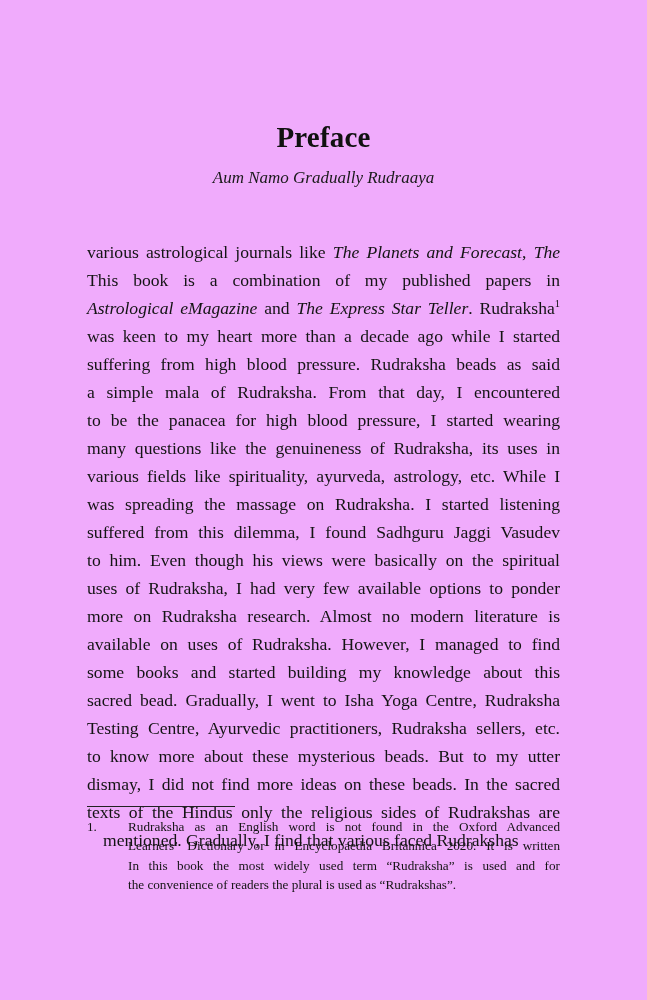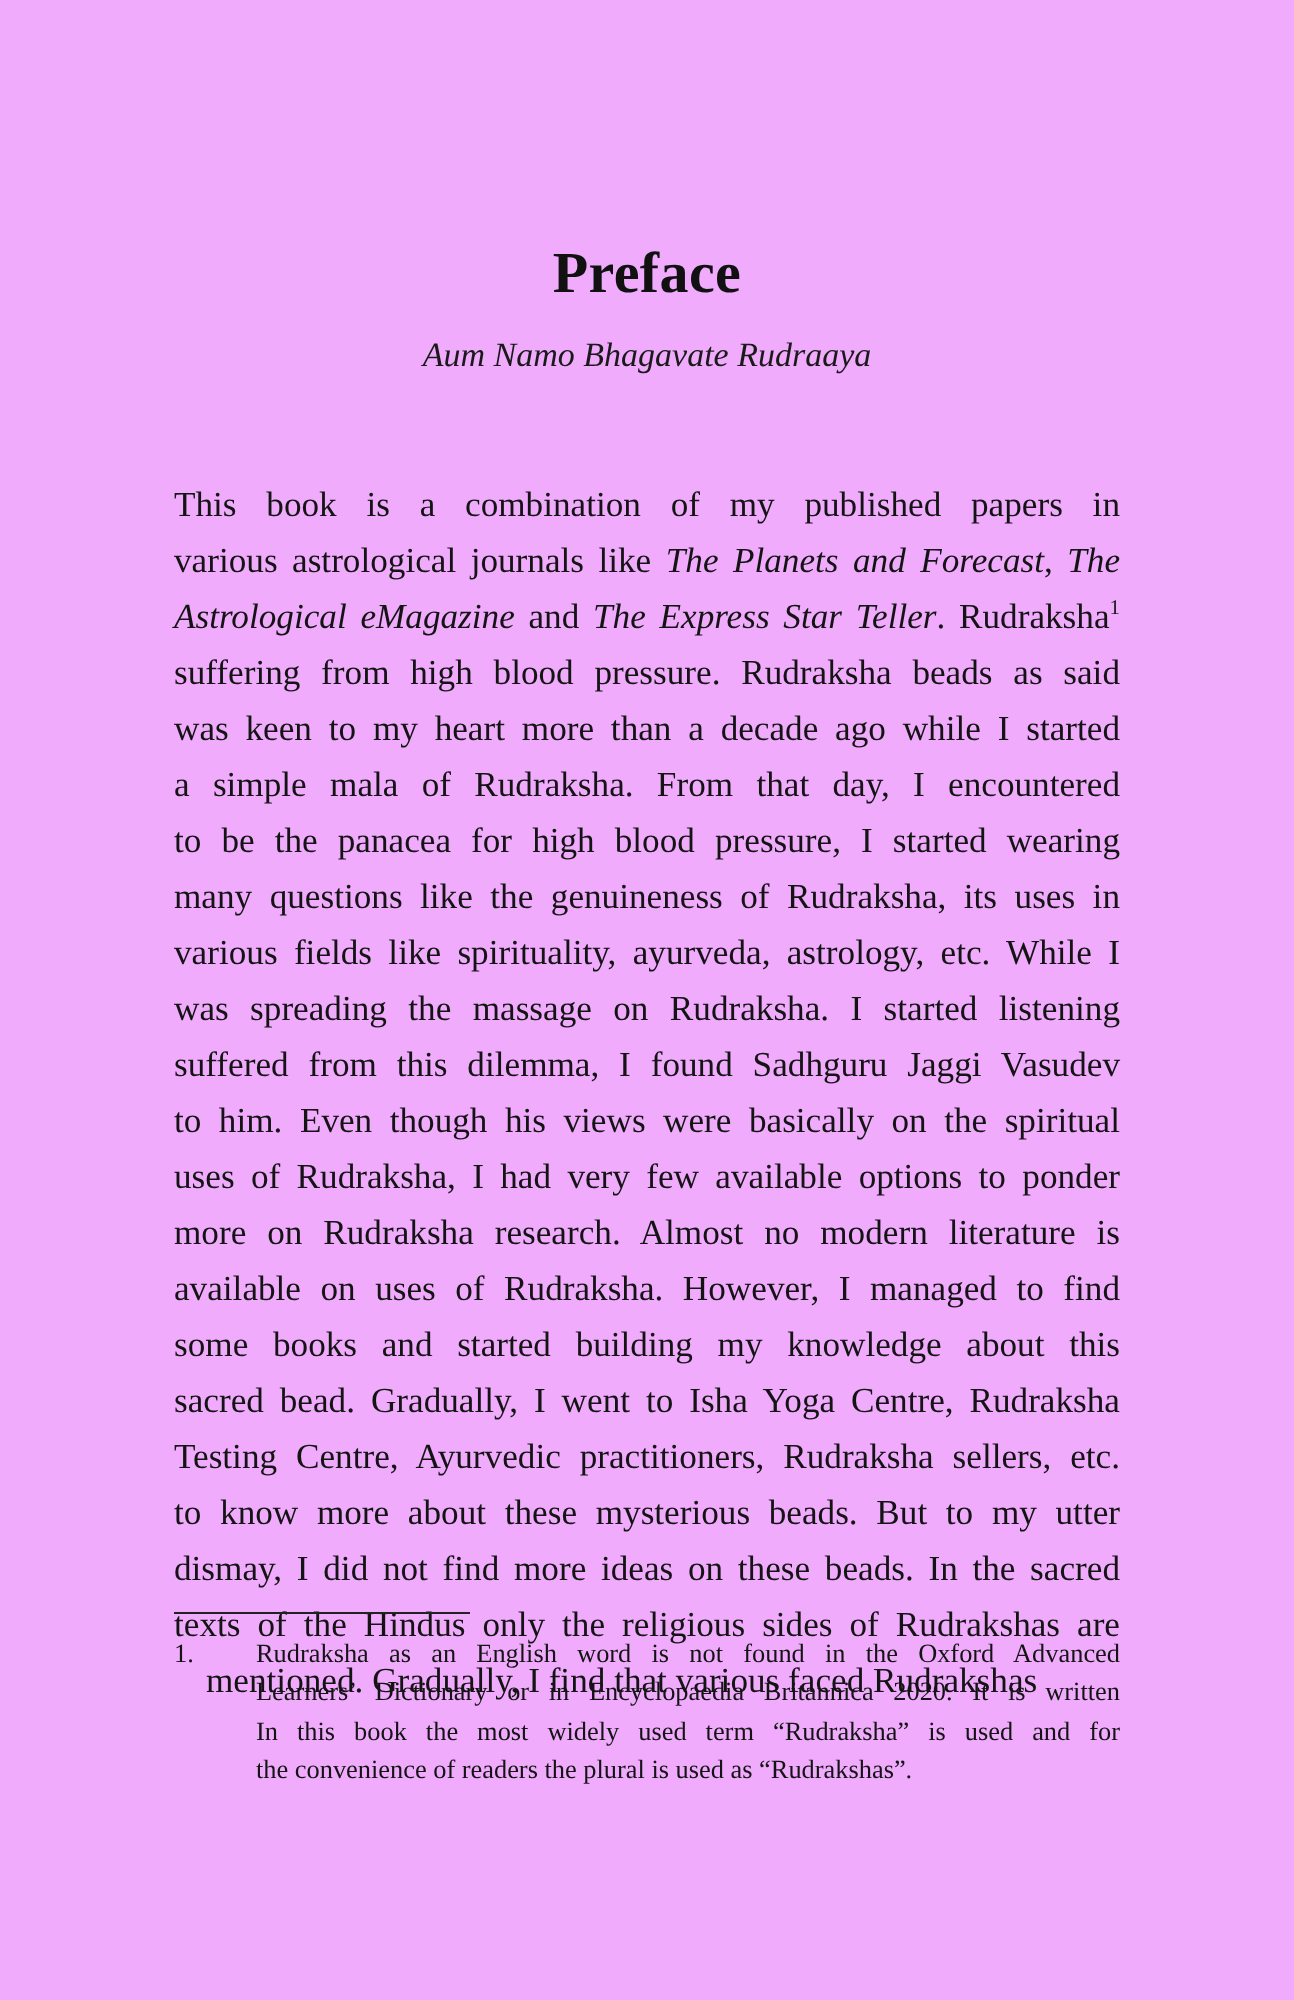--- a/index.html
+++ b/index.html
@@ -117,28 +117,28 @@
 </style>
 </head>
 <body>
 
 <div class="page">
 
   <div class="content">
 
     <h1 class="chapter-title">Preface</h1>
 
-    <p class="chapter-subtitle">Aum Namo Bhagavate Rudraaya</p>
+    <p class="chapter-subtitle">Aum Namo Gradually Rudraaya</p>
 
     <div class="body-block" id="body-block">
+        <span class="body-line"><span>various astrological journals like </span><i>The Planets and Forecast</i><span>, </span><i>The</i></span>
         <span class="body-line"><span>This book is a combination of my published papers in</span></span>
-        <span class="body-line"><span>various astrological journals like </span><i>The Planets and Forecast</i><span>, </span><i>The</i></span>
         <span class="body-line"><i>Astrological eMagazine</i><span> and </span><i>The Express Star Teller</i><span>. Rudraksha</span><sup class="fn-ref">1</sup></span>
+        <span class="body-line"><span>was keen to my heart more than a decade ago while I started</span></span>
         <span class="body-line"><span>suffering from high blood pressure. Rudraksha beads as said</span></span>
-        <span class="body-line"><span>was keen to my heart more than a decade ago while I started</span></span>
         <span class="body-line"><span>a simple mala of Rudraksha. From that day, I encountered</span></span>
         <span class="body-line"><span>to be the panacea for high blood pressure, I started wearing</span></span>
         <span class="body-line"><span>many questions like the genuineness of Rudraksha, its uses in</span></span>
         <span class="body-line"><span>various fields like spirituality, ayurveda, astrology, etc. While I</span></span>
         <span class="body-line"><span>was spreading the massage on Rudraksha. I started listening</span></span>
         <span class="body-line"><span>suffered from this dilemma, I found Sadhguru Jaggi Vasudev</span></span>
         <span class="body-line"><span>to him. Even though his views were basically on the spiritual</span></span>
         <span class="body-line"><span>uses of Rudraksha, I had very few available options to ponder</span></span>
         <span class="body-line"><span>more on Rudraksha research. Almost no modern literature is</span></span>
         <span class="body-line"><span>available on uses of Rudraksha. However, I managed to find</span></span>

